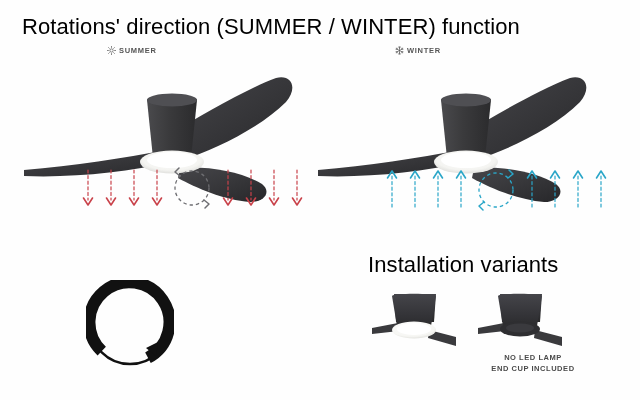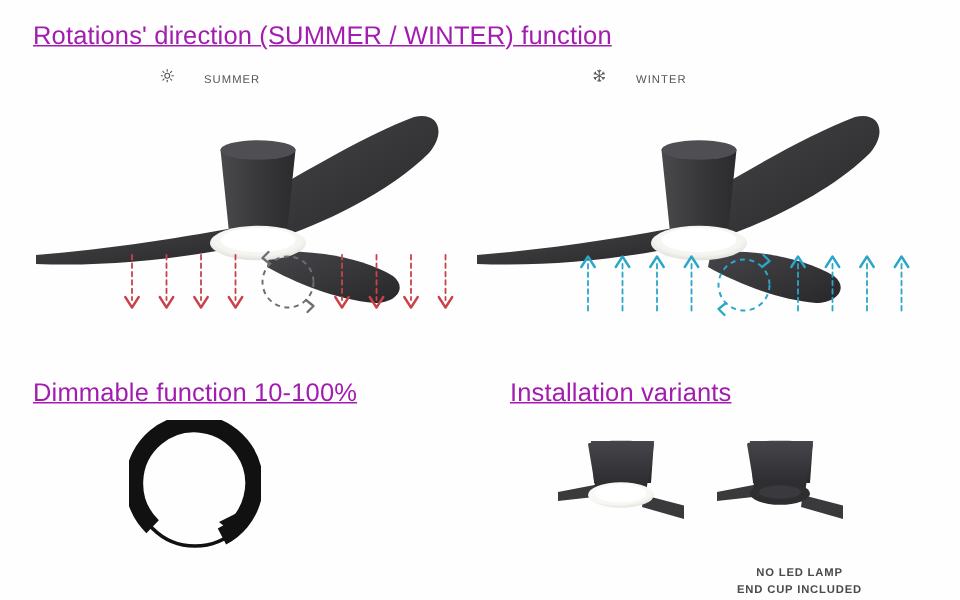--- a/index.html
+++ b/index.html
@@ -18,41 +18,40 @@
   .page {
     position: absolute;
     inset: 0;
     background: #fefefe;
   }
 
   
   .section-heading {
     position: absolute;
     font-family: "Liberation Sans", sans-serif;
-    font-size: 17px;
+    font-size: 22px;
     font-weight: 400;
-    color: #a21caf;
+    color: #000000;
     letter-spacing: 0.1px;
     white-space: nowrap;
-    text-decoration: underline;
   }
   #heading-rotations { left: 22px; top: 14px; }
   #heading-dimmable  { left: 22px; top: 252px; }
-  #heading-install   { left: 340px; top: 252px; }
+  #heading-install   { left: 368px; top: 252px; }
 
   
   .mode-label {
     position: absolute;
     font-size: 7.5px;
-    font-weight: 400;
+    font-weight: 700;
     letter-spacing: 0.7px;
     color: #555;
     display: flex;
-    align-items: flex-end;
-    gap: 20px;
+    align-items: flex-start;
+    gap: 3px;
     white-space: nowrap;
   }
   #label-summer { left: 107px; top: 46px; }
   #label-winter { left: 395px; top: 46px; }
   .mode-icon { display: inline-block; line-height: 1; font-size: 9px; color: #555; }
 
   
   .fan-panel { position: absolute; }
   #fan-summer { left: 14px;  top: 58px;  width: 300px; height: 160px; }
   #fan-winter { left: 318px; top: 58px;  width: 300px; height: 160px; }
@@ -82,21 +81,21 @@
     position: absolute;
     font-size: 7.5px;
     font-weight: 700;
     letter-spacing: 0.55px;
     color: #4a4a4a;
     text-align: center;
     line-height: 11px;
     white-space: pre-line;
   }
   #caption-led    { left: 360px; top: 372px; width: 108px; }
-  #caption-no-led { left: 458px; top: 376px; width: 150px; }
+  #caption-no-led { left: 458px; top: 352px; width: 150px; }
 </style>
 </head>
 <body>
 
 <div class="page">
 
   <div class="section-heading" id="heading-rotations">Rotations' direction (SUMMER / WINTER) function</div>
 
   <div class="mode-label" id="label-summer">
     <span class="mode-icon">
@@ -260,21 +259,20 @@
       </g>
 
       <g>
         <circle cx="112" cy="24" r="17" fill="none" stroke="#2aa6c8" stroke-width="1.3" stroke-dasharray="3.4 3"></circle>
         <polyline points="124,12 129,8 125,4" fill="none" stroke="#2aa6c8" stroke-width="1.5" stroke-linecap="round" stroke-linejoin="round"></polyline>
         <polyline points="100,36 95,40 99,44" fill="none" stroke="#2aa6c8" stroke-width="1.5" stroke-linecap="round" stroke-linejoin="round"></polyline>
       </g>
     </svg>
   </div>
 
-  <div class="section-heading" id="heading-dimmable">Dimmable function 10-100%</div>
 
   <div id="dimmer-dial">
     <svg width="88" height="88" viewBox="0 0 88 88" aria-hidden="true">
 
       <circle cx="44" cy="44" r="40" fill="none" stroke="#111111" stroke-width="2.4"></circle>
 
       <path d="M 25.5 78.5
                A 40 40 0 1 1 71.5 70.5" fill="none" stroke="#111111" stroke-width="12" stroke-linecap="butt" transform="rotate(18 44 44)"></path>
 
       <path d="M 60 68 L 72 62 L 70 76 Z" fill="#111111"></path>

